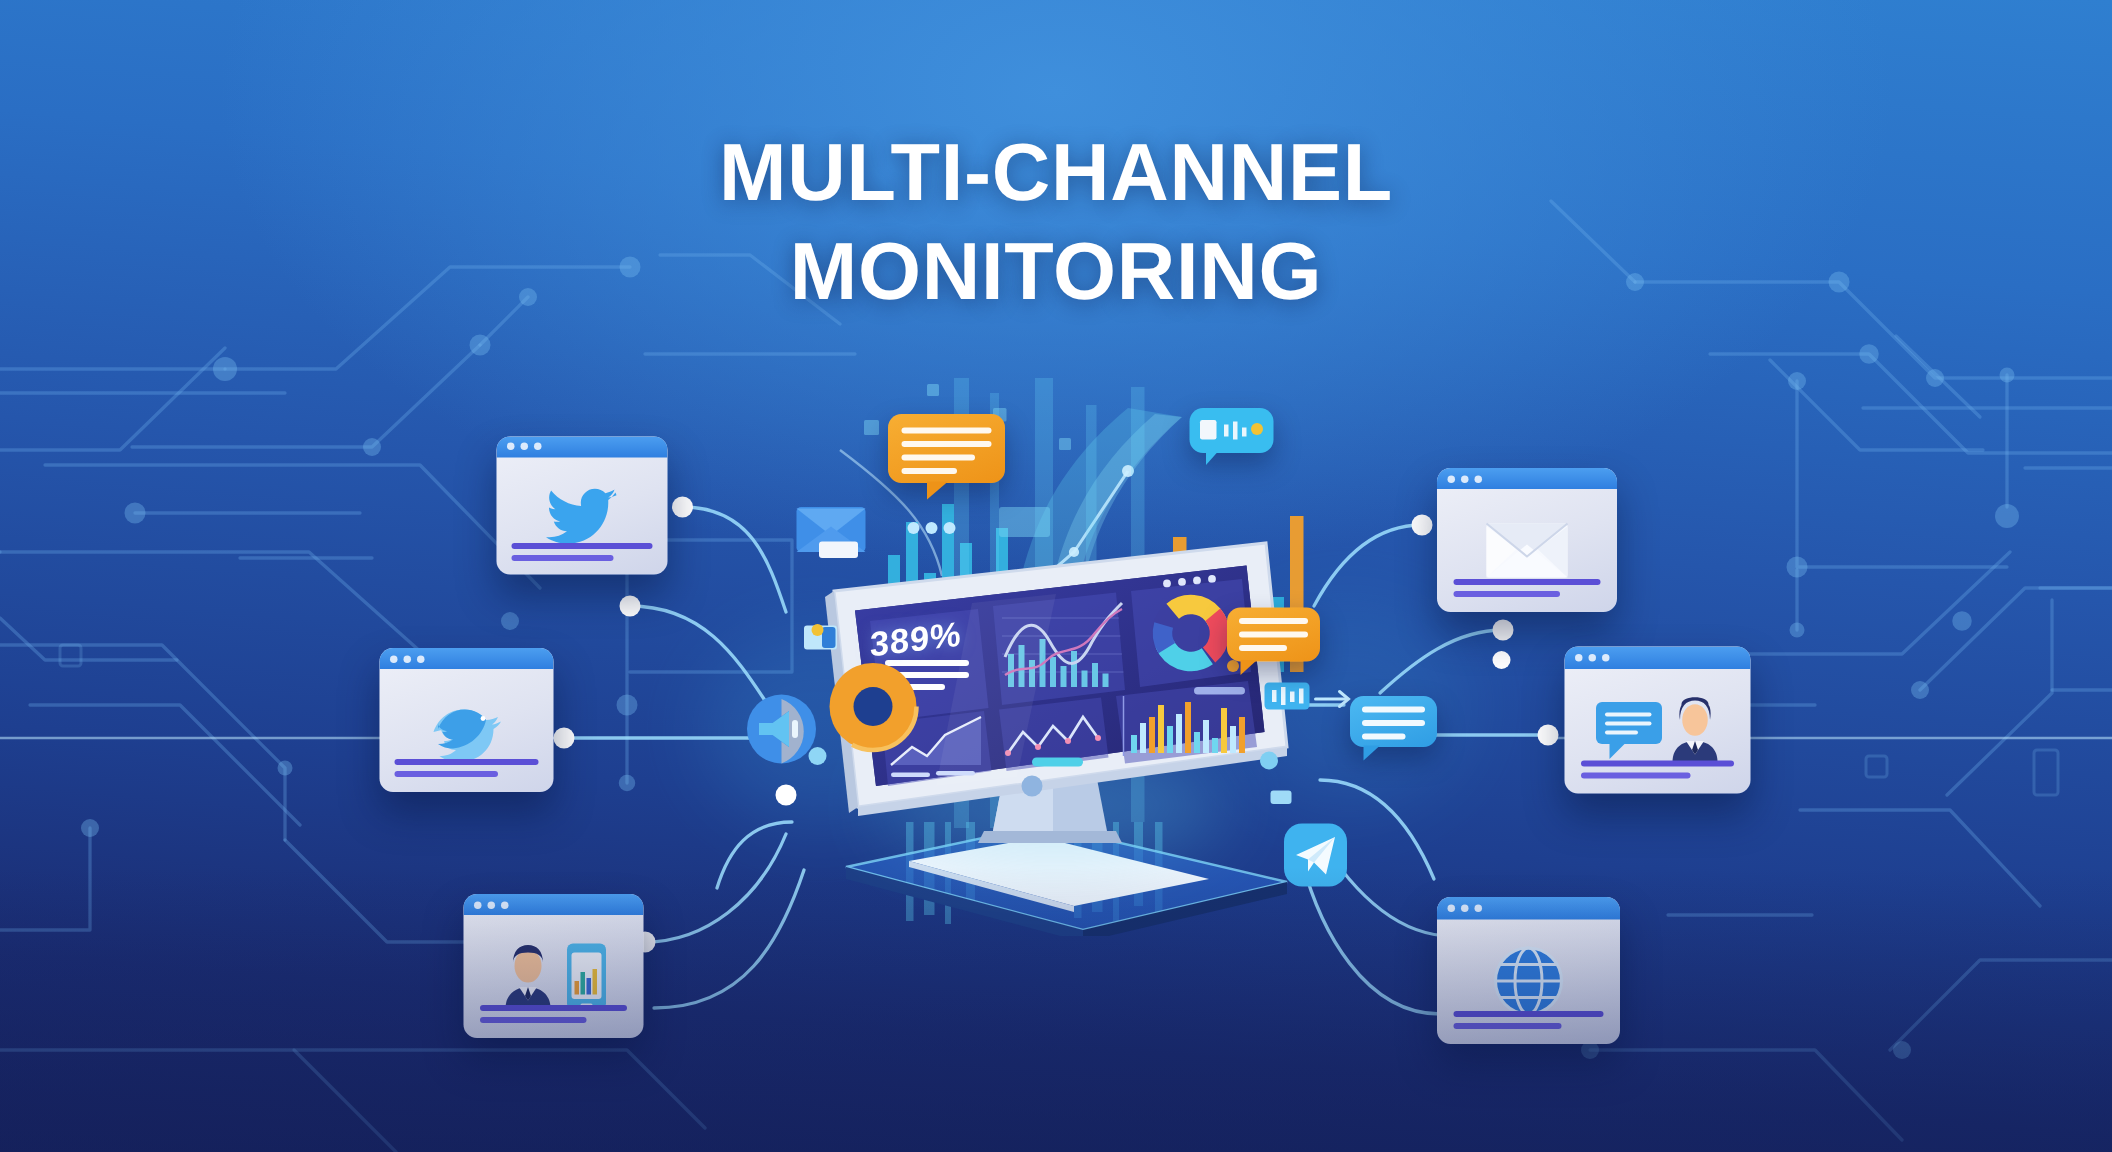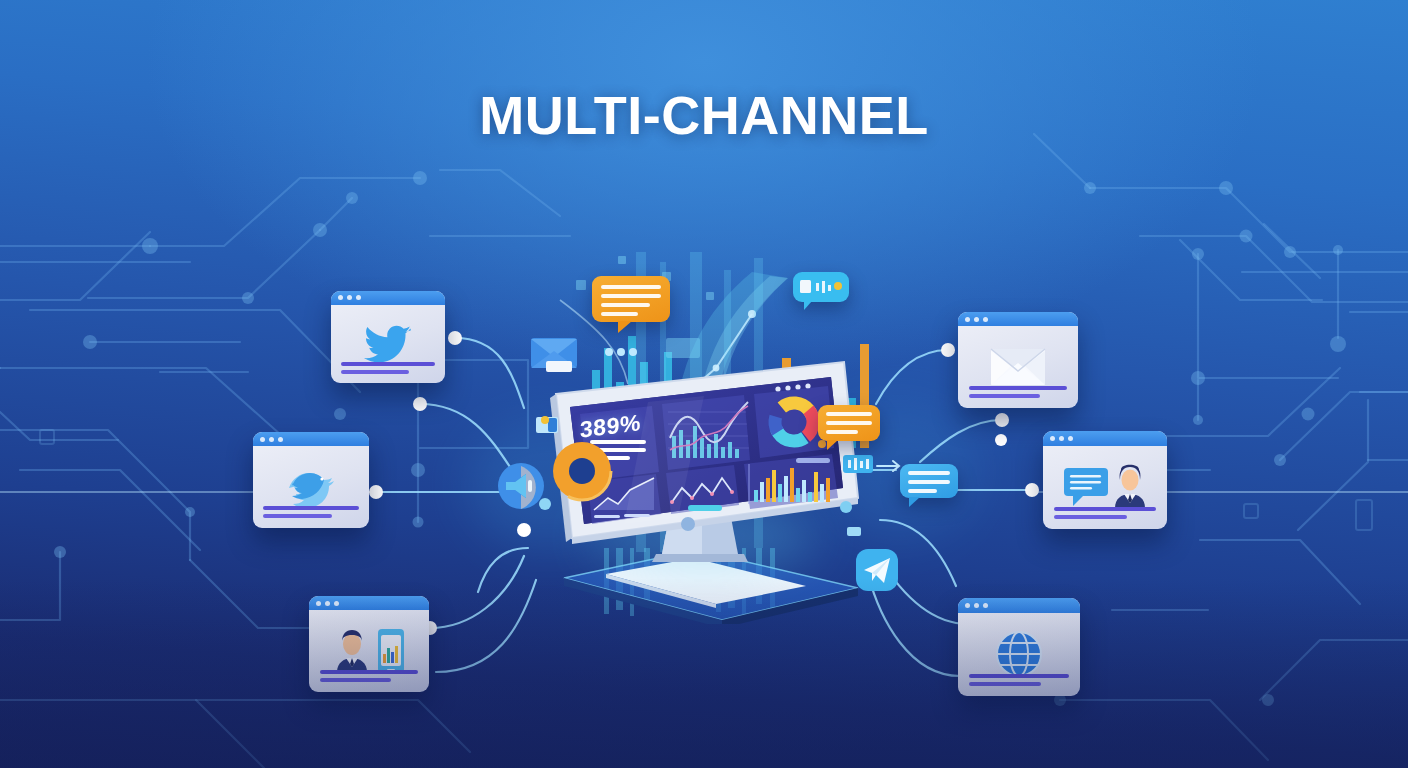--- a/index.html
+++ b/index.html
@@ -122,20 +122,21 @@
     </g>
     <g fill="none" stroke="#7cc0f2" stroke-opacity="0.22" stroke-width="2">
       <rect x="40" y="430" width="14" height="14" rx="2"></rect>
       <rect x="1244" y="504" width="14" height="14" rx="2"></rect>
       <rect x="1356" y="500" width="16" height="30" rx="2"></rect>
     </g>
   </svg>
 
   <div class="title">
     <span class="ln">MULTI-CHANNEL</span>
+    <span class="ln">MONITORING</span>
   </div>
 
   <svg class="abs" style="left:0;top:0;z-index:20;" viewBox="0 0 1408 768" width="1408" height="768">
     <g fill="none" stroke="#9fe0ff" stroke-opacity="0.85" stroke-width="2.2" stroke-linecap="round">
       <path d="M455 338 C500 338 512 372 524 408"></path>
       <path d="M420 404 C470 404 492 440 512 470"></path>
       <path d="M376 492 C440 492 470 492 508 492"></path>
       <path d="M430 628 C470 628 506 600 524 556"></path>
       <path d="M436 672 C496 672 520 628 536 580"></path>
       <path d="M528 548 C500 548 486 566 478 592"></path>

